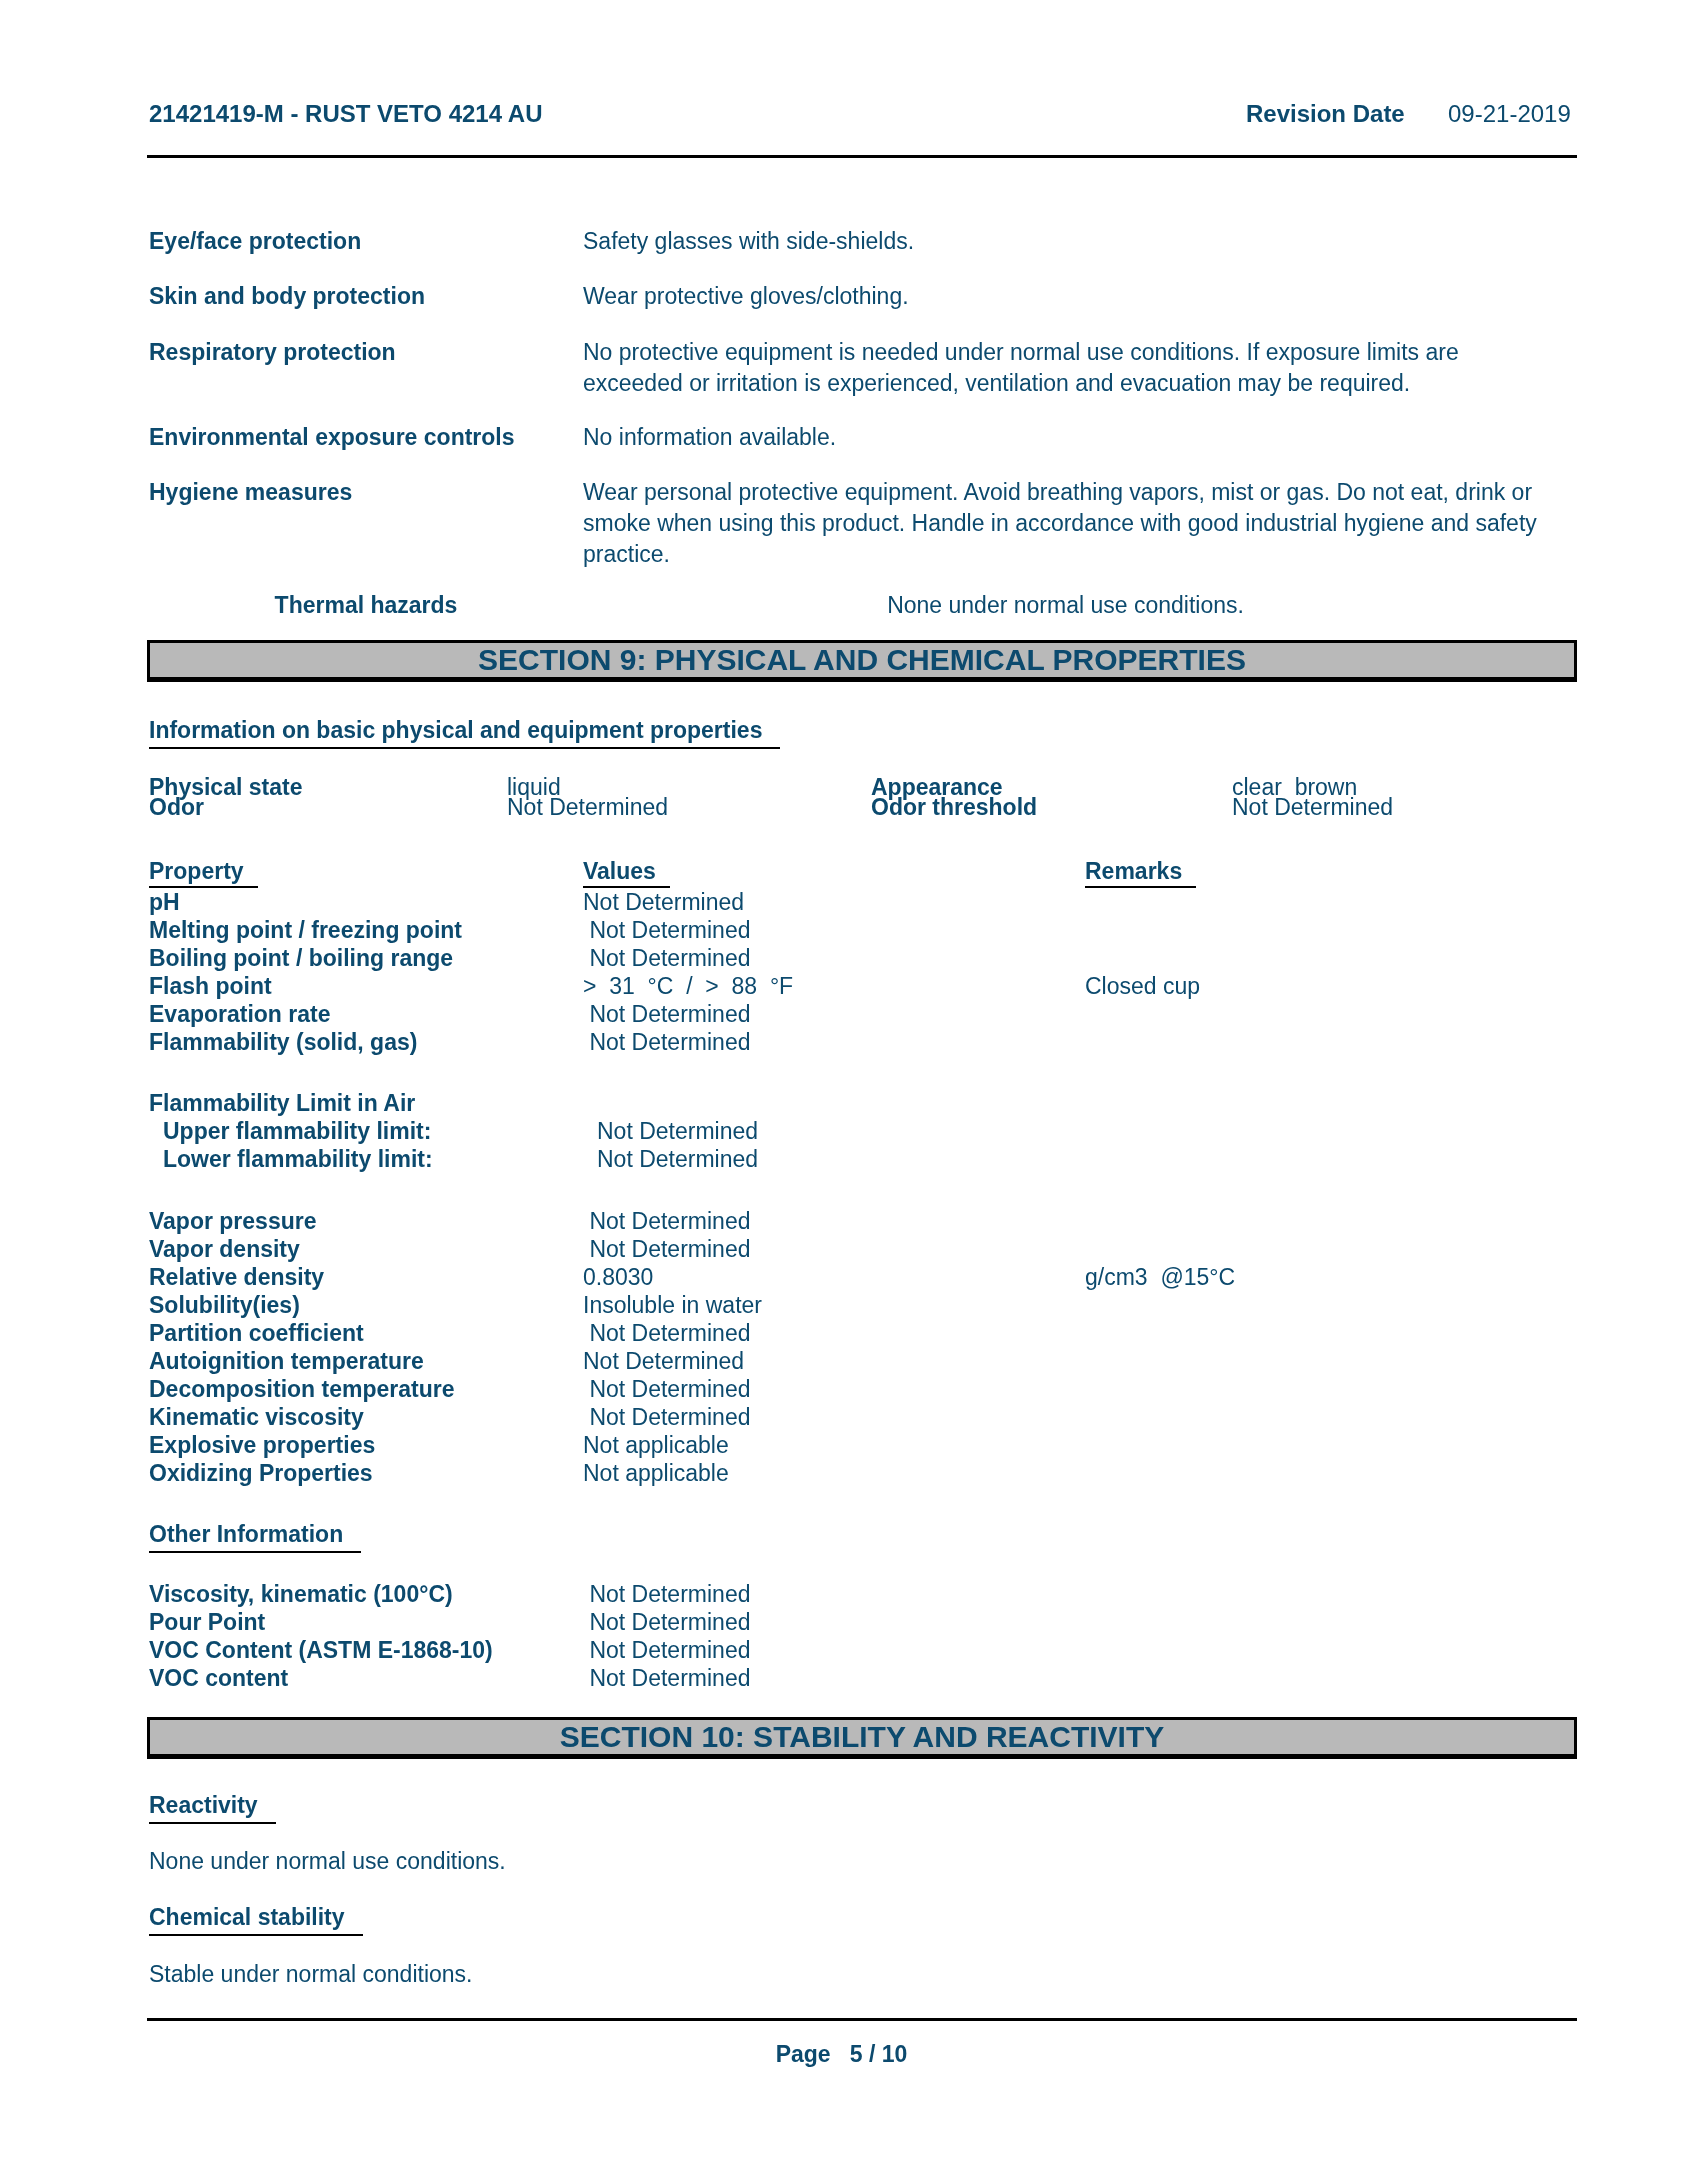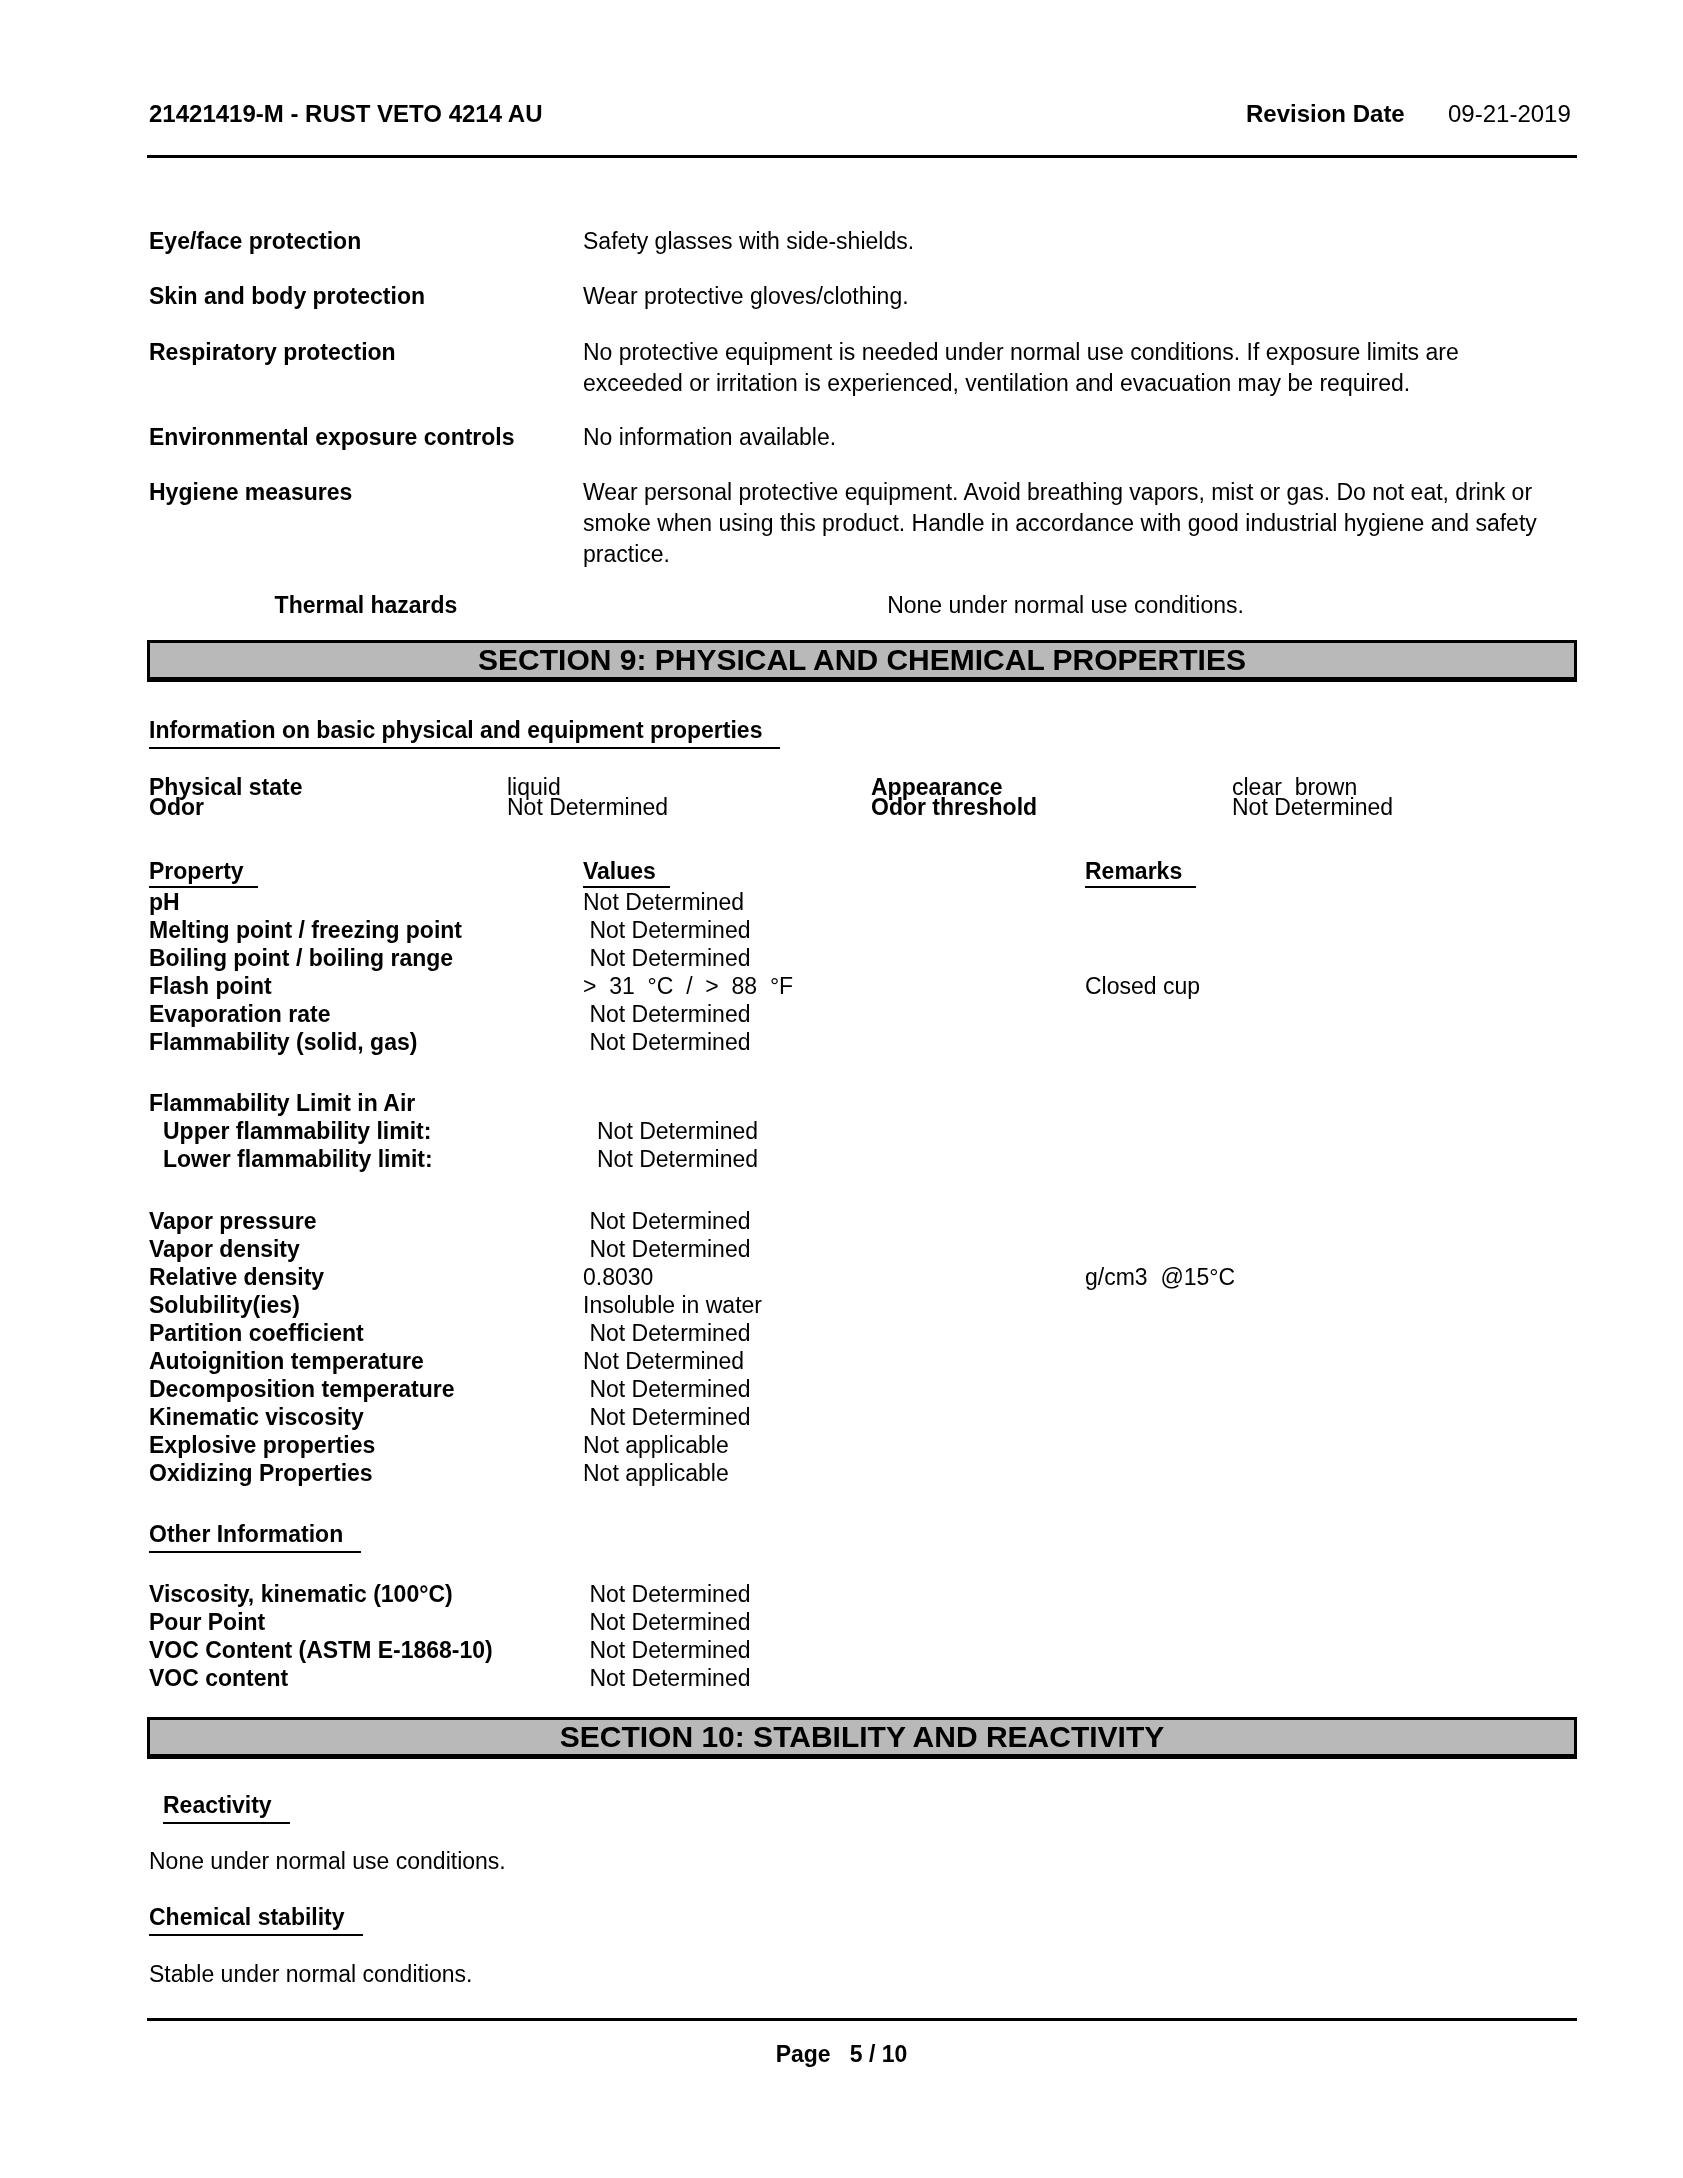--- a/index.html
+++ b/index.html
@@ -2,21 +2,21 @@
 <html><head>
 <meta charset="utf-8">
 <style>
   html,body{margin:0;padding:0;background:#ffffff;}
   .page{
     position:relative;
     width:1683px;
     height:2178px;
     background:#ffffff;
     font-family:"Liberation Sans", sans-serif;
-    color:#000000;
+    color:#0c4a6e;
     font-size:23px;
     overflow:hidden;
   }
   .abs{position:absolute;}
   .bold{font-weight:700;}
 
   
   .doc-title{left:149px;top:100px;font-weight:700;font-size:24px;}
   .rev-label{left:1246px;top:100px;font-weight:700;font-size:24px;}
   .rev-date{left:1448px;top:100px;font-size:24px;}
@@ -249,21 +249,21 @@
     <div class="trowf">
       <span class="p">VOC content</span>
       <span class="v"> Not Determined</span>
     </div>
   </div>
 
   <div class="abs banner" style="top:1717px;">
     <span>SECTION 10: STABILITY AND REACTIVITY</span>
   </div>
 
-  <div class="abs" style="left:163px;top:1792px;">
+  <div class="abs" style="left:149px;top:1792px;">
     <span class="uheading">Reactivity</span>
   </div>
   <div class="abs plain" style="left:149px;top:1847px;">None under normal use conditions.</div>
 
   <div class="abs" style="left:149px;top:1904px;">
     <span class="uheading">Chemical stability</span>
   </div>
   <div class="abs plain" style="left:149px;top:1960px;">Stable under normal conditions.</div>
 
   <div class="abs hrule" style="top:2018px;"></div>

